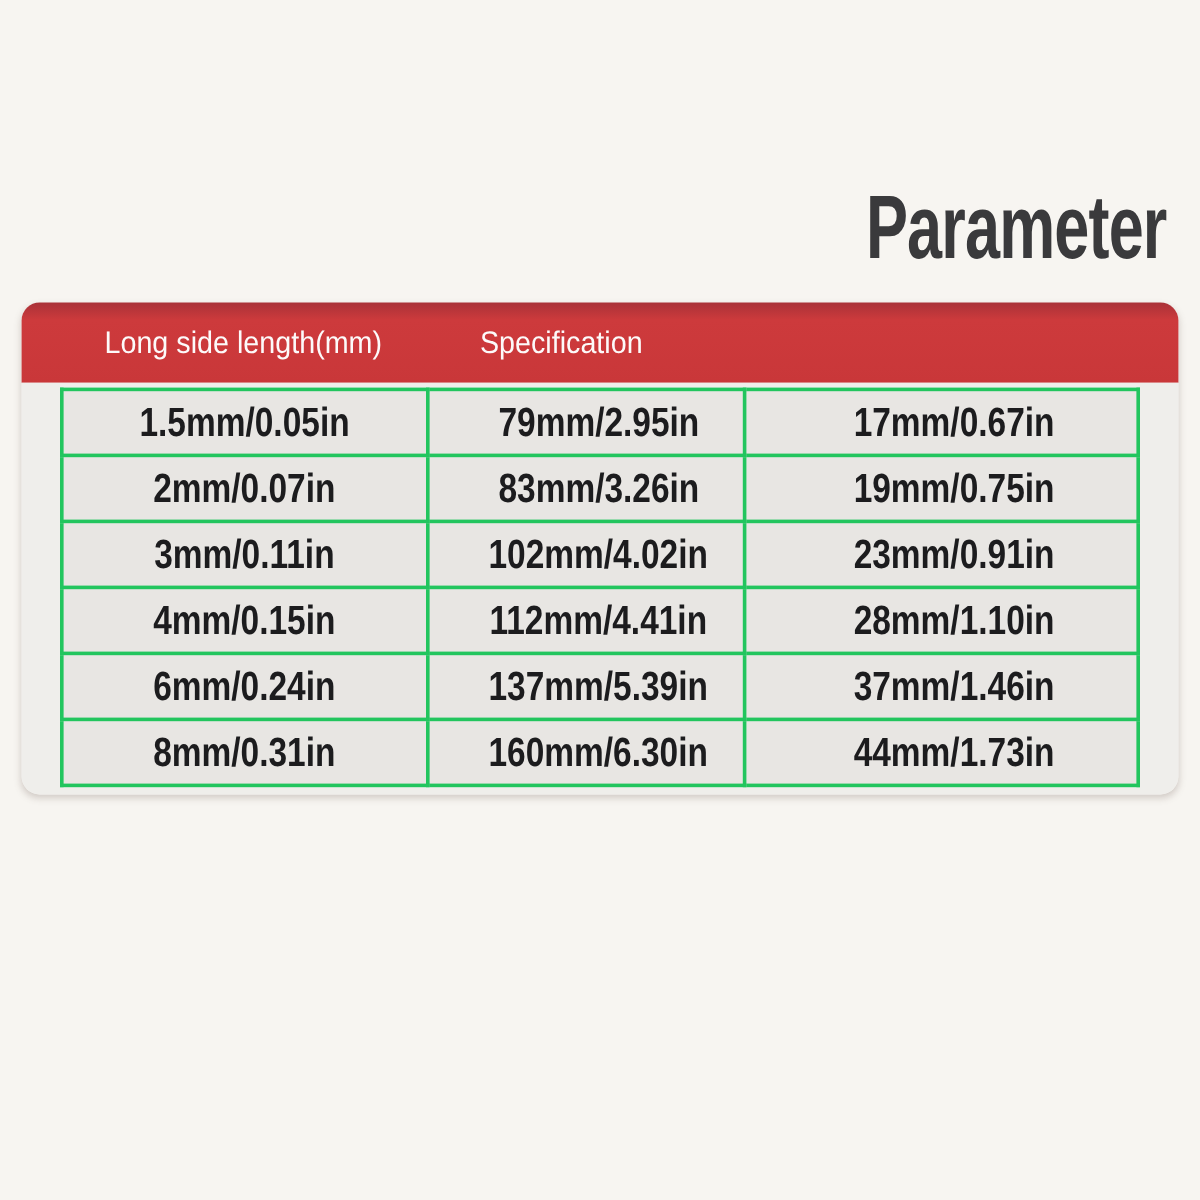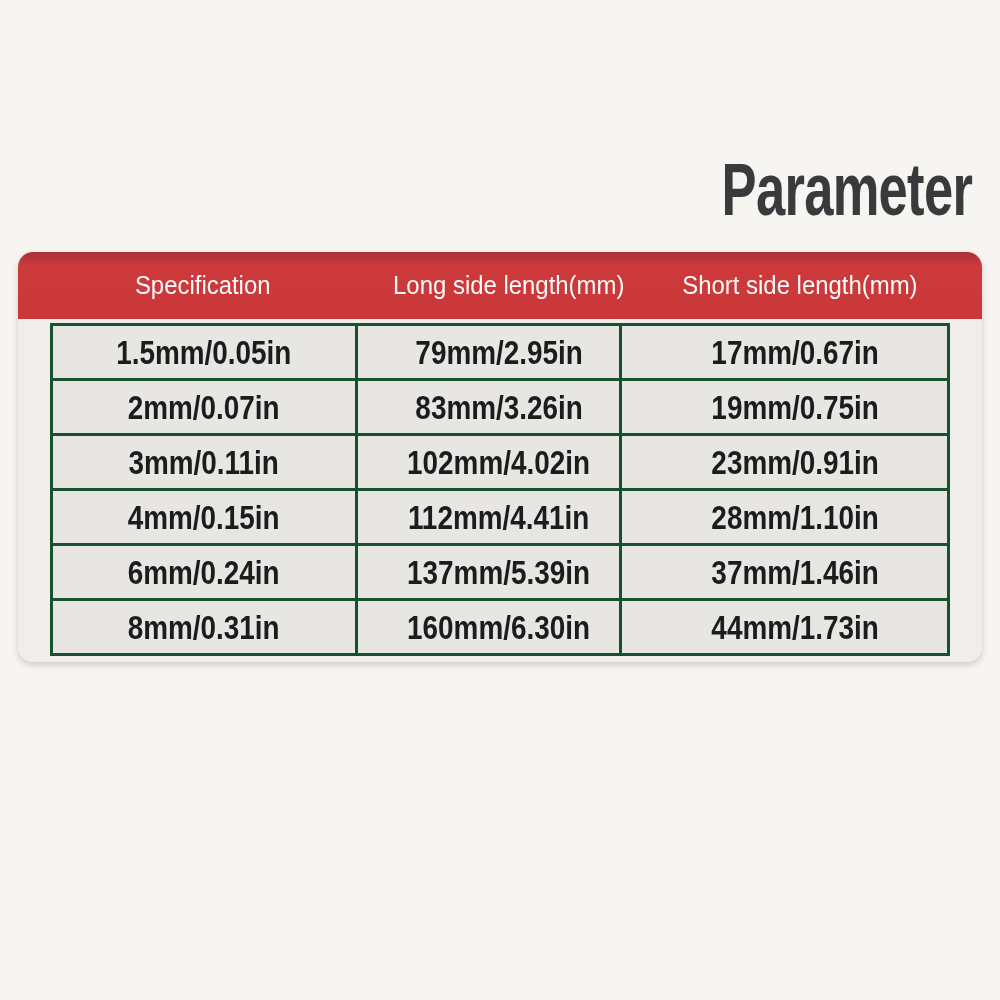--- a/index.html
+++ b/index.html
@@ -69,21 +69,21 @@
   }
   table.grid{
     width:100%;
     border-collapse:collapse;
     table-layout:fixed;
   }
   .grid col.c1{width:34%;}
   .grid col.c2{width:29.4%;}
   .grid col.c3{width:36.6%;}
   .grid td{
-    border:3px solid #14532d;
+    border:3px solid #22c55e;
     background:#e8e6e3;
     height:50px;
     text-align:center;
     vertical-align:middle;
     white-space:nowrap;
     overflow:visible;
   }
   .grid td.c2,.grid td.c3{padding-left:22px;}
   .ct{
     display:inline-block;
@@ -100,28 +100,25 @@
 
 <div class="screen">
 
   <div class="title">
     <span class="t-text">Parameter</span>
   </div>
 
   <div class="card">
 
     <div class="thead">
-      <div class="th c1">
-        <span class="hd">Specification</span>
-      </div>
       <div class="th c2">
         <span class="hd">Long side length(mm)</span>
       </div>
-      <div class="th c3">
-        <span class="hd">Short side length(mm)</span>
+      <div class="th c1">
+        <span class="hd">Specification</span>
       </div>
     </div>
 
     <div class="tbody-wrap">
       <table class="grid">
         <colgroup>
             <col class="c1">
             <col class="c2">
             <col class="c3">
           </colgroup>

